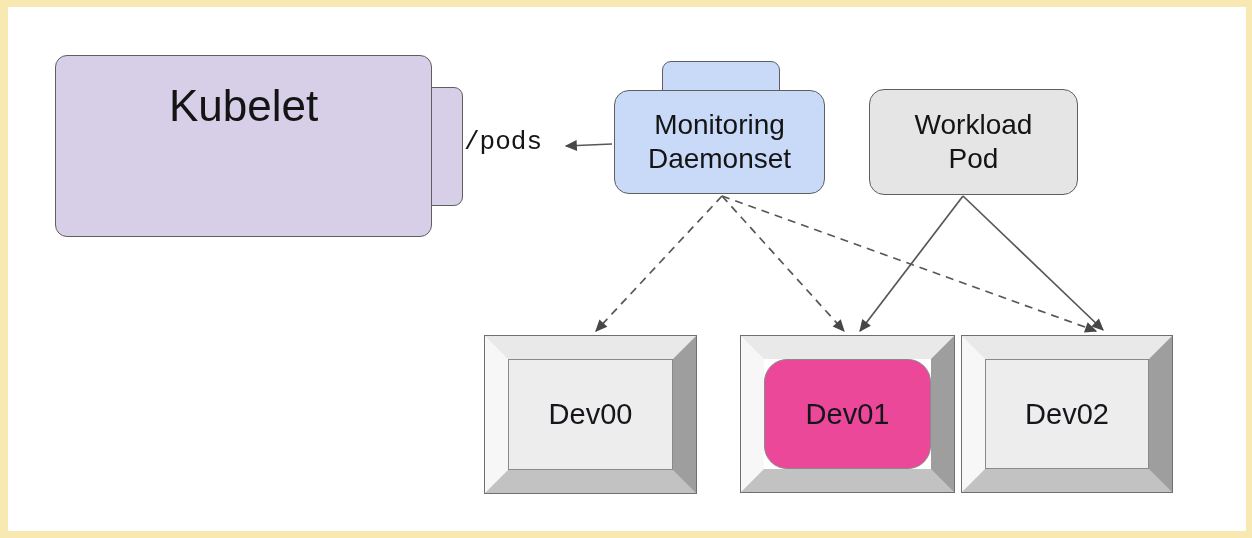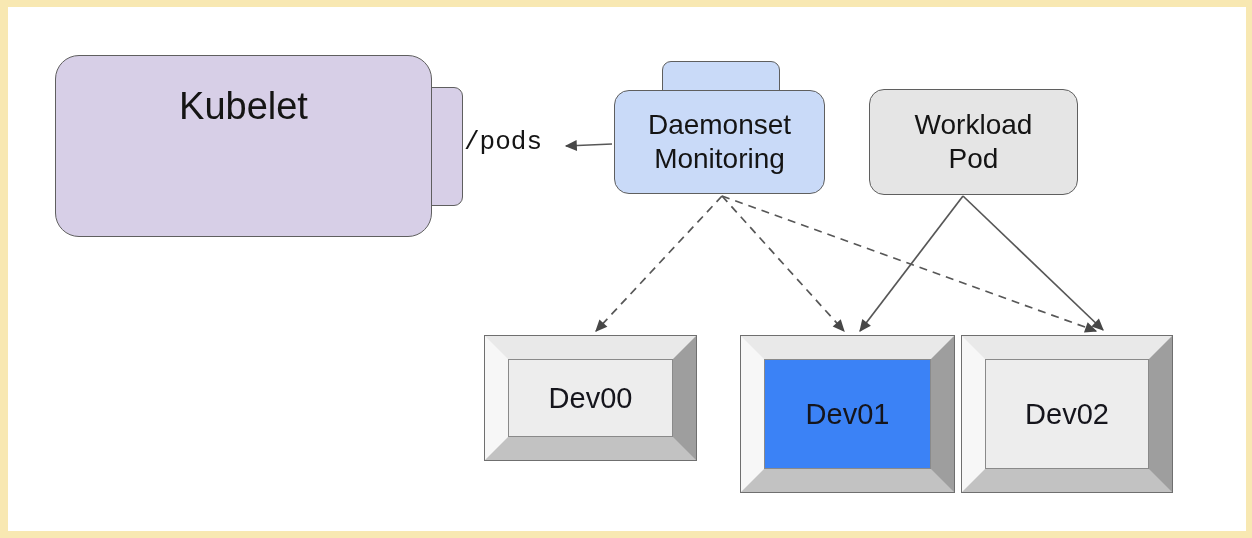--- a/index.html
+++ b/index.html
@@ -23,25 +23,25 @@
     border:1.8px solid #5f5f5f;
     box-sizing:border-box;
   }
   .kubelet-tab{
     left:420px;top:87px;width:43px;height:119px;
     border-radius:9px;
     z-index:1;
   }
   .kubelet-box{
     left:55px;top:55px;width:377px;height:182px;
-    border-radius:24px;
+    border-radius:12px;
     z-index:2;
     text-align:center;
     padding-top:28px;
-    font-size:38px;
+    font-size:44px;
     line-height:44px;
   }
   .md-tab{
     left:662px;top:61px;width:118px;height:44px;
     border-radius:9px;
     z-index:1;
   }
   .pod-box{
     z-index:2;
     border-radius:15px;
@@ -62,21 +62,21 @@
   .metrics-label{
     left:641px;top:28px;width:160px;
     text-align:center;
     font-size:28px;
   }
   .pods-label{
     left:464px;top:127px;font-family:Liberation Mono, monospace;
   }
   .dev-box{
     position:absolute;
-    width:211px;height:124px;
+    width:211px;height:157px;
     box-sizing:border-box;
     border-style:solid;
     border-width:23px;
     border-top-color:#e9e9e9;
     border-left-color:#f7f7f7;
     border-right-color:#9e9e9e;
     border-bottom-color:#c2c2c2;
     outline:1px solid #6f6f6f;
     z-index:2;
   }
@@ -105,37 +105,37 @@
 
   <div class="node kubelet-tab" style="background-color: rgb(215, 207, 231);"></div>
   <div class="node kubelet-box" style="background-color: rgb(215, 207, 231);">
     <span>Kubelet</span>
   </div>
 
   <div class="endpoint-label pods-label">/pods</div>
 
   <div class="node md-tab" style="background-color: rgb(201, 218, 248);"></div>
   <div class="node pod-box md-box" style="background-color: rgb(201, 218, 248);">
+    <span>Monitoring</span>
     <span>Daemonset</span>
-    <span>Monitoring</span>
   </div>
 
 
   <div class="node pod-box wp-box" style="background-color: #e5e5e5;">
     <span>Workload</span>
     <span>Pod</span>
   </div>
 
   <div class="dev-box dev00">
     <div class="dev-face" style="background-color: rgb(237, 237, 237);">
       <span>Dev00</span>
     </div>
   </div>
   <div class="dev-box dev01">
-    <div class="dev-face" style="background-color: #3b82f6;">
+    <div class="dev-face" style="background-color: #ec4899; border-radius: 23px;">
       <span>Dev01</span>
     </div>
   </div>
   <div class="dev-box dev02">
     <div class="dev-face" style="background-color: rgb(237, 237, 237);">
       <span>Dev02</span>
     </div>
   </div>
 
   <svg class="connectors" width="1252" height="538">

